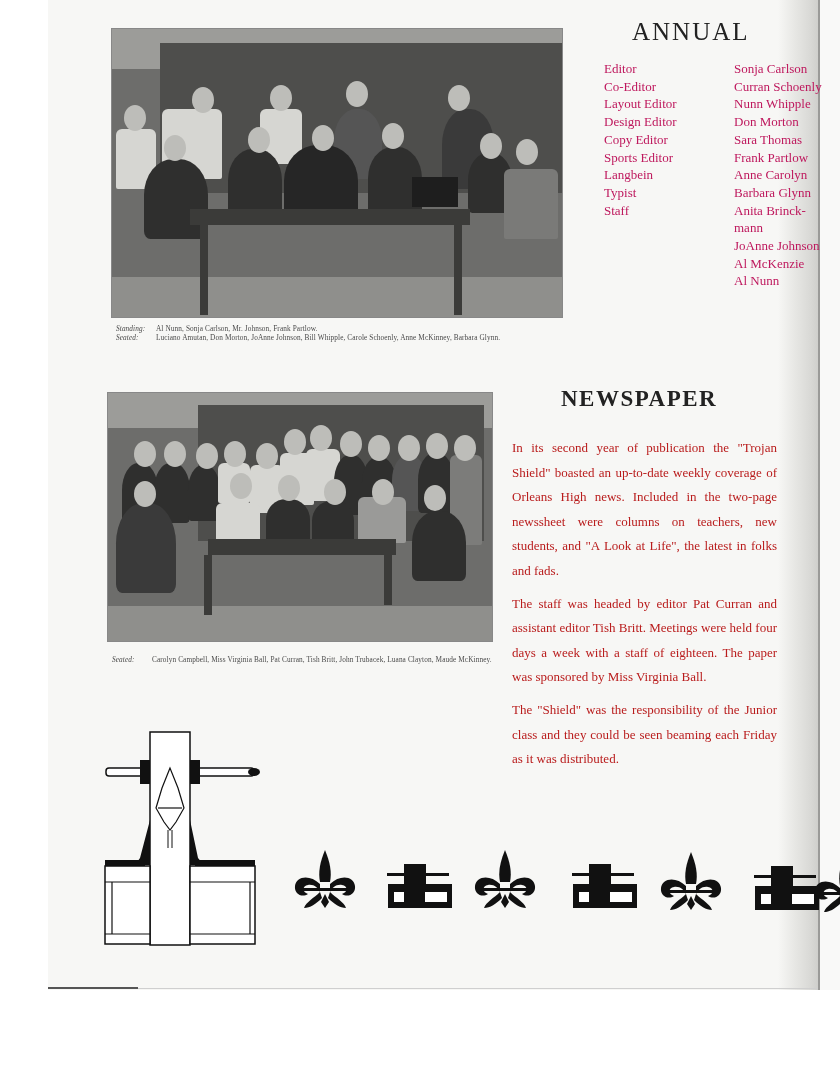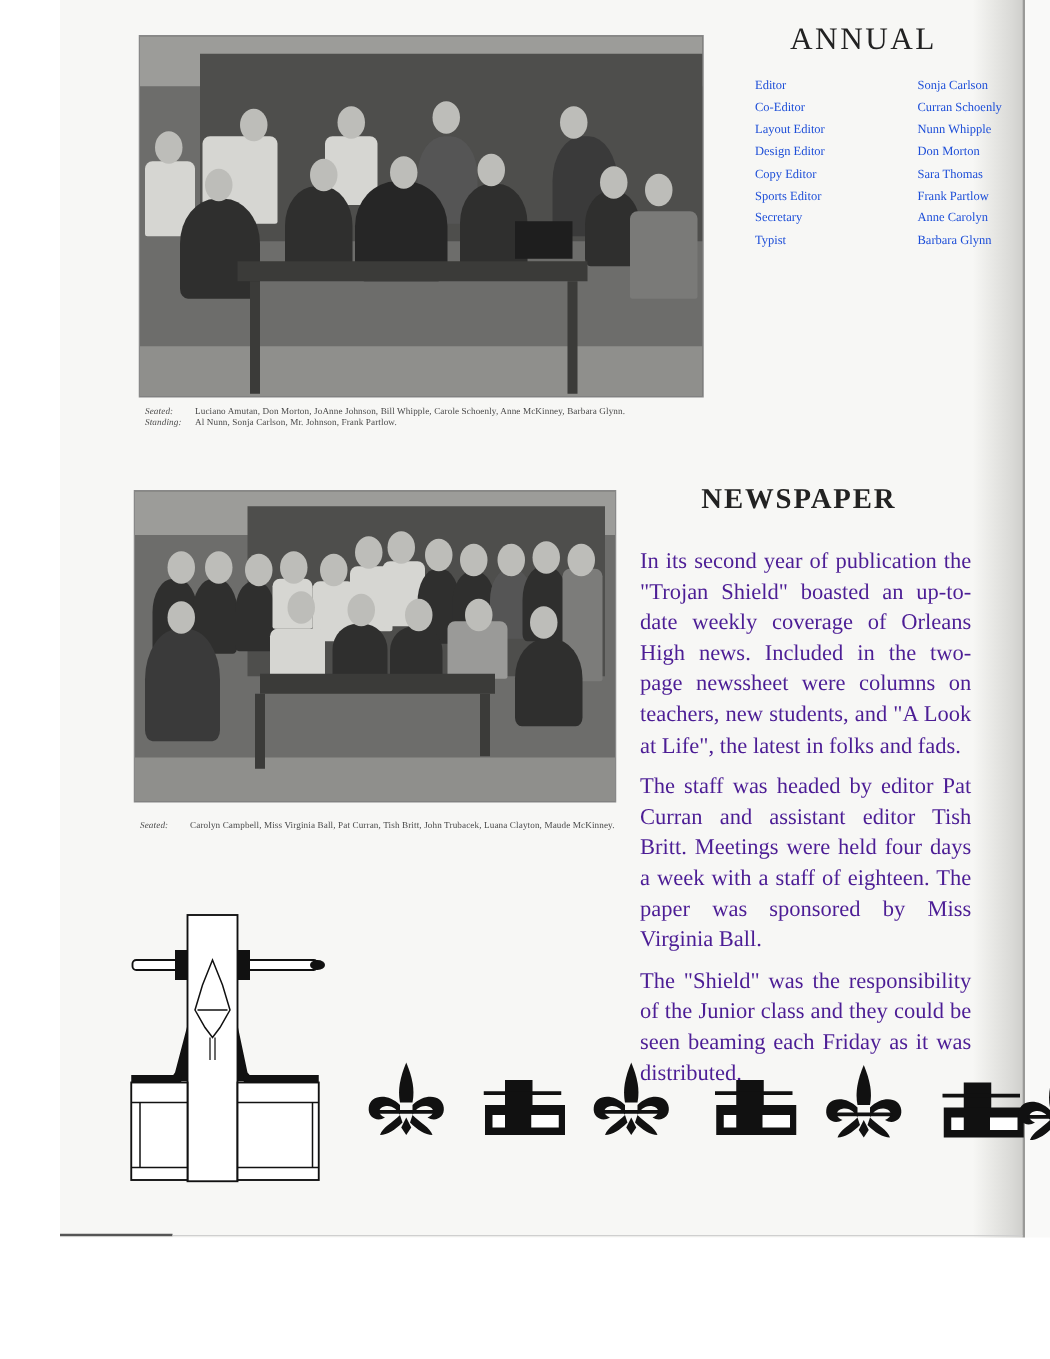--- a/index.html
+++ b/index.html
@@ -52,26 +52,26 @@
     letter-spacing: 0.1px;
   }
   .caption .lbl { font-style: italic; display: inline-block; width: 40px; vertical-align: top; }
   .caption .txt { display: inline-block; vertical-align: top; }
 
   .section-title {
     position: absolute; font-size: 25px; letter-spacing: 2px; color: #222; font-weight: normal;
   }
   .section-title.bold { font-weight: bold; font-size: 23px; letter-spacing: 1.5px; }
 
-  .roster { position: absolute; left: 604px; top: 60px; font-size: 10px; line-height: 17.7px; color: #1d4ed8; }
+  .roster { position: absolute; left: 604px; top: 60px; font-size: 13px; line-height: 17.7px; color: #be185d; }
   .roster-row { display: flex; }
   .roster-role { width: 82px; flex: none; }
   .roster-names div { white-space: nowrap; margin-left: 48px; }
 
-  .article { position: absolute; left: 512px; width: 265px; font-size: 18px; line-height: 24.6px; color: #4c1d95; text-align: justify; }
+  .article { position: absolute; left: 512px; width: 265px; font-size: 13px; line-height: 24.6px; color: #b91c1c; text-align: justify; }
   .article p { margin: 0 0 8px 0; }
 
   svg { display: block; }
 </style>
 </head>
 <body>
 
 <div class="page"></div>
 <div class="gutter"></div>
 <div class="gutter-edge"></div>
@@ -107,22 +107,22 @@
     <div class="head" style="left:368px;top:104px;"></div>
   <div class="shirt" style="left:392px;top:140px;width:54px;height:70px;background:#7a7a78;"></div>
     <div class="head" style="left:404px;top:110px;"></div>
   <div class="table" style="left:78px;top:180px;width:280px;height:16px;"></div>
   <div class="table" style="left:88px;top:196px;width:8px;height:90px;"></div>
   <div class="table" style="left:342px;top:196px;width:8px;height:90px;"></div>
   <div class="table" style="left:300px;top:148px;width:46px;height:30px;background:#1e1e1e;"></div>
 </div>
 
 <div class="caption" style="left:116px;top:325px;width:450px;">
+  <div><span class="lbl">Standing:</span><span class="txt" style="width:400px;">Al Nunn, Sonja Carlson, Mr. Johnson, Frank Partlow.</span></div>
   <div><span class="lbl">Seated:</span><span class="txt" style="width:400px;">Luciano Amutan, Don Morton, JoAnne Johnson, Bill Whipple, Carole Schoenly, Anne McKinney, Barbara Glynn.</span></div>
-  <div><span class="lbl">Standing:</span><span class="txt" style="width:400px;">Al Nunn, Sonja Carlson, Mr. Johnson, Frank Partlow.</span></div>
 </div>
 
 <div class="section-title" style="left:632px;top:18px;">ANNUAL</div>
 
 <div class="roster">
   <div class="roster-row">
       <div class="roster-role">Editor</div>
       <div class="roster-names">
         <div>Sonja Carlson</div>
       </div>
@@ -151,32 +151,40 @@
         <div>Sara Thomas</div>
       </div>
     </div>
   <div class="roster-row">
       <div class="roster-role">Sports Editor</div>
       <div class="roster-names">
         <div>Frank Partlow</div>
       </div>
     </div>
   <div class="roster-row">
-      <div class="roster-role">Secretary</div>
+      <div class="roster-role">Langbein</div>
       <div class="roster-names">
         <div>Anne Carolyn</div>
       </div>
     </div>
   <div class="roster-row">
       <div class="roster-role">Typist</div>
       <div class="roster-names">
         <div>Barbara Glynn</div>
       </div>
     </div>
   <div class="roster-row">
+      <div class="roster-role">Staff</div>
+      <div class="roster-names">
+    <div>Anita Brinck-</div>
+        <div>mann</div>
+        <div>JoAnne Johnson</div>
+        <div>Al McKenzie</div>
+        <div>Al Nunn</div>
+  </div>
     </div>
 </div>
 
 <div class="photo" style="left:108px;top:393px;width:384px;height:248px;">
   <div class="wall"></div>
   <div class="board" style="left:90px;top:12px;right:8px;height:55%;"></div>
   <div class="floor"></div>
   <div class="person" style="left:14px;top:70px;width:36px;height:60px;"></div>
     <div class="head" style="left:26px;top:48px;"></div>
   <div class="person" style="left:46px;top:70px;width:36px;height:60px;"></div>

